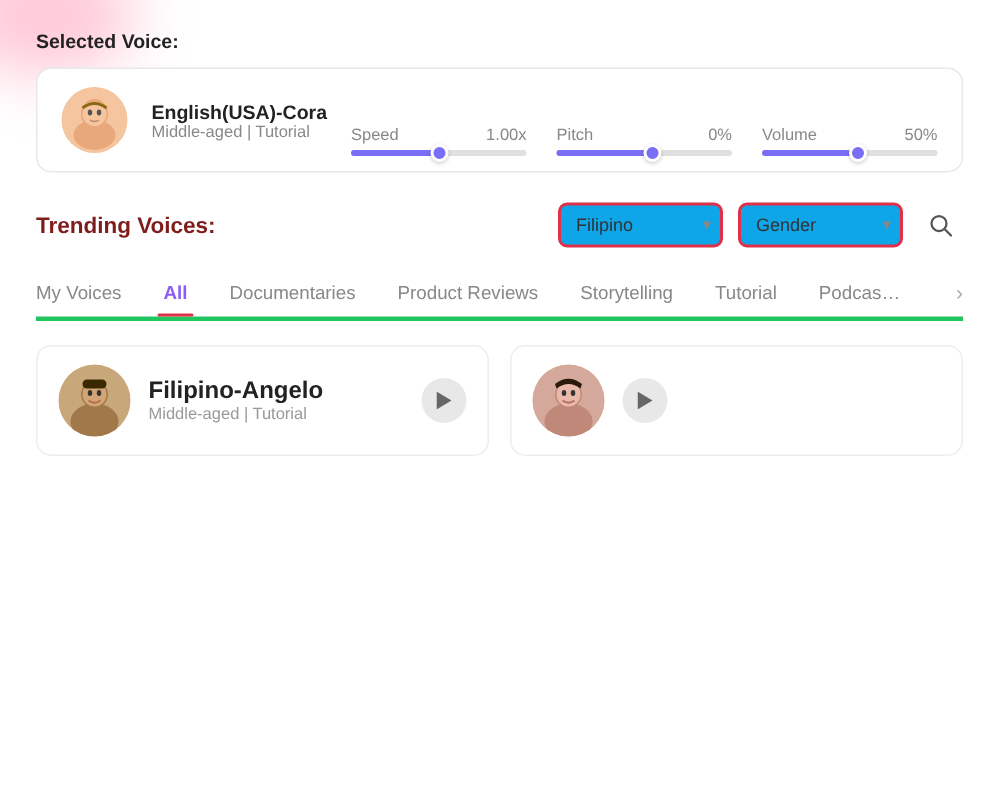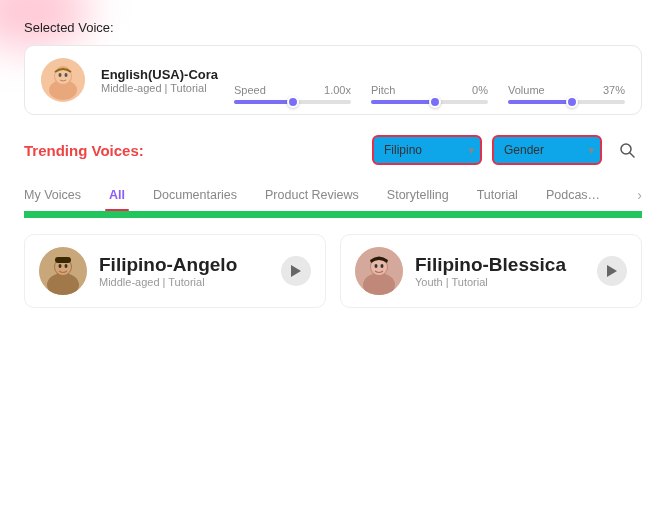--- a/index.html
+++ b/index.html
@@ -27,21 +27,21 @@
     }
 
     .container {
       padding: 20px 24px;
       position: relative;
     }
 
     
     .selected-voice-label {
       font-size: 13px;
-      font-weight: 400;
+      font-weight: 700;
       color: #222;
       margin-bottom: 10px;
     }
 
     .selected-voice-bar {
       display: flex;
       align-items: center;
       gap: 16px;
       background: #fff;
       border: 1px solid #e8e8e8;
@@ -142,21 +142,21 @@
     .trending-row {
       display: flex;
       align-items: center;
       justify-content: space-between;
       margin-bottom: 14px;
     }
 
     .trending-label {
       font-size: 15px;
       font-weight: 700;
-      color: #ef4444;
+      color: #7f1d1d;
     }
 
     .filters {
       display: flex;
       align-items: center;
       gap: 10px;
     }
 
     .filter-select {
       border: 2px solid #e0304a;
@@ -197,21 +197,21 @@
       justify-content: center;
       cursor: pointer;
       color: #555;
       font-size: 15px;
     }
 
     
     .tabs {
       display: flex;
       align-items: center;
-      border-bottom: 7px solid #22c55e;
+      border-bottom: 3px solid #22c55e;
       margin-bottom: 16px;
       gap: 0;
       position: relative;
     }
 
     .tab {
       padding: 8px 14px;
       font-size: 12.5px;
       color: #888;
       cursor: pointer;
@@ -276,21 +276,21 @@
       align-items: center;
       justify-content: center;
       font-size: 24px;
     }
 
     .card-info {
       flex: 1;
     }
 
     .card-name {
-      font-size: 19px;
+      font-size: 16px;
       font-weight: 600;
       color: #222;
     }
 
     .card-meta {
       font-size: 11px;
       color: #999;
     }
 
     .play-btn {
@@ -371,21 +371,21 @@
         </div>
         <div class="slider-track">
           <div class="slider-fill" style="width: 55%;"></div>
           <div class="slider-thumb" style="left: calc(55% - 6px);"></div>
         </div>
       </div>
 
       <div class="control-group">
         <div class="control-header">
           <span class="control-label">Volume</span>
-          <span class="control-value">37%</span>
+          <span class="control-value">50%</span>
         </div>
         <div class="slider-track">
           <div class="slider-fill" style="width: 55%;"></div>
           <div class="slider-thumb" style="left: calc(55% - 6px);"></div>
         </div>
       </div>
 
     </div>
   </div>
 
@@ -458,24 +458,20 @@
           <circle cx="24" cy="24" r="24" fill="#d4a89a"></circle>
           <circle cx="24" cy="20" r="9" fill="#c08878"></circle>
           <ellipse cx="24" cy="38" rx="16" ry="12" fill="#c08878"></ellipse>
           <circle cx="24" cy="20" r="8" fill="#e8b8a8"></circle>
           <ellipse cx="21" cy="19" rx="1.5" ry="2" fill="#333"></ellipse>
           <ellipse cx="27" cy="19" rx="1.5" ry="2" fill="#333"></ellipse>
           <path d="M 20 24 Q 24 27 28 24" stroke="#b07060" stroke-width="1.2" fill="none"></path>
           <path d="M 15 13 Q 24 6 33 13 L 32 16 Q 24 10 16 16 Z" fill="#2a1a0a"></path>
         </svg>
       </div>
-      <div class="card-info">
-        <div class="card-name">Filipino-Blessica</div>
-        <div class="card-meta">Youth | Tutorial</div>
-      </div>
       <div class="play-btn">
         <svg width="10" height="12" viewBox="0 0 10 12">
           <polygon points="0,0 10,6 0,12" fill="#666"></polygon>
         </svg>
       </div>
     </div>
 
   </div>
 
 

